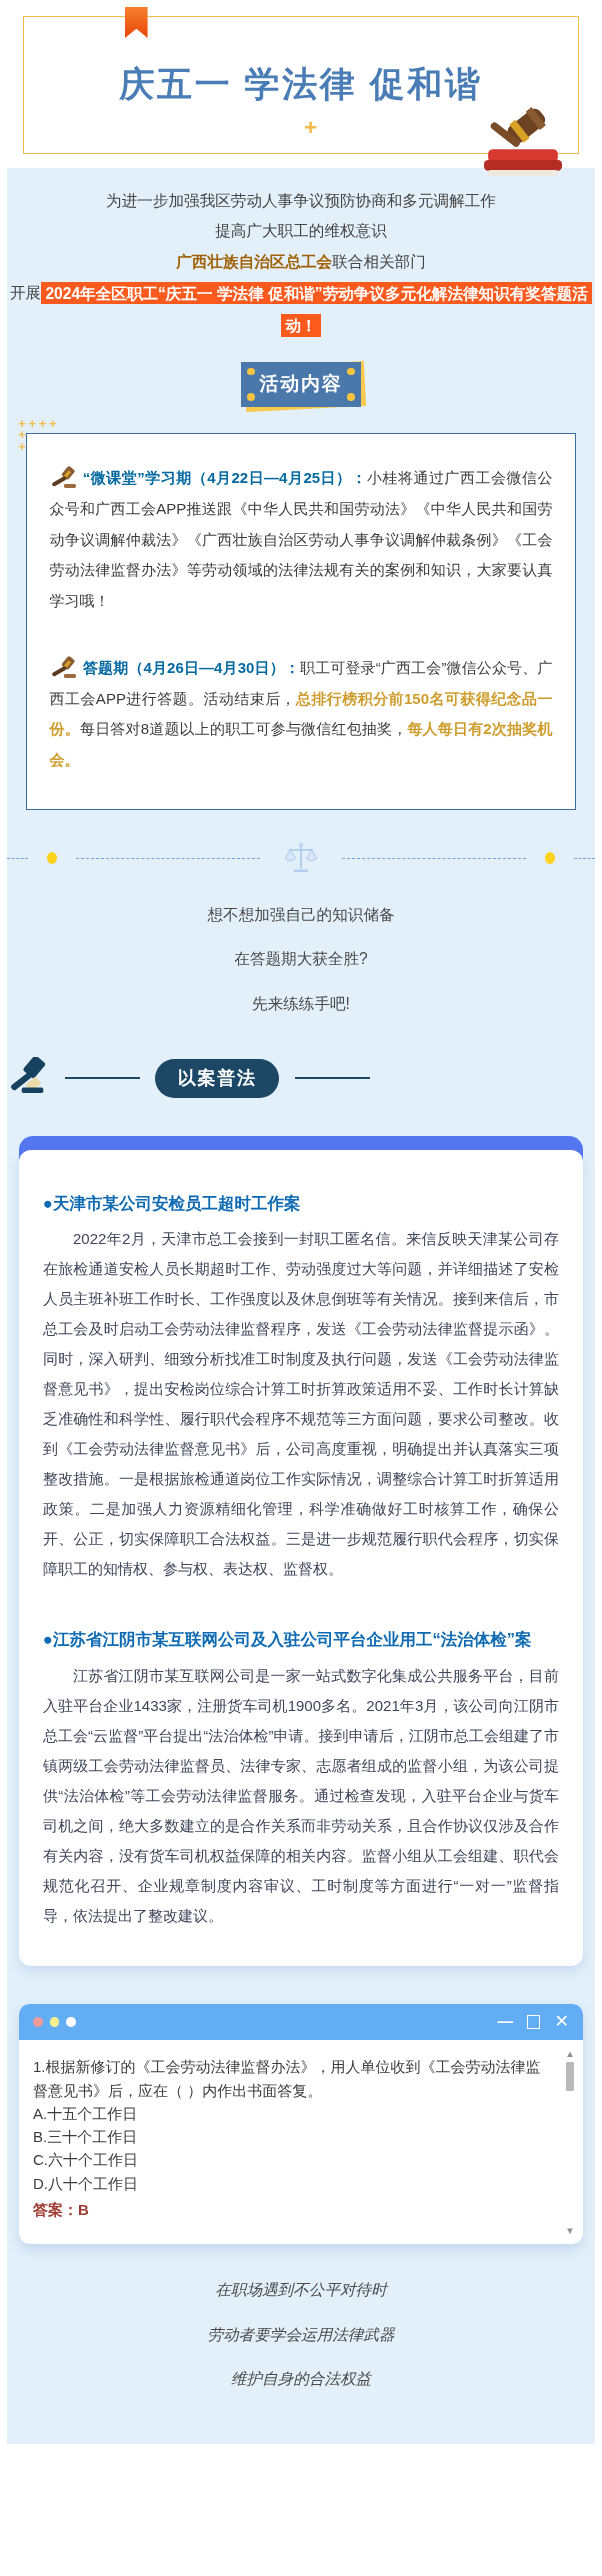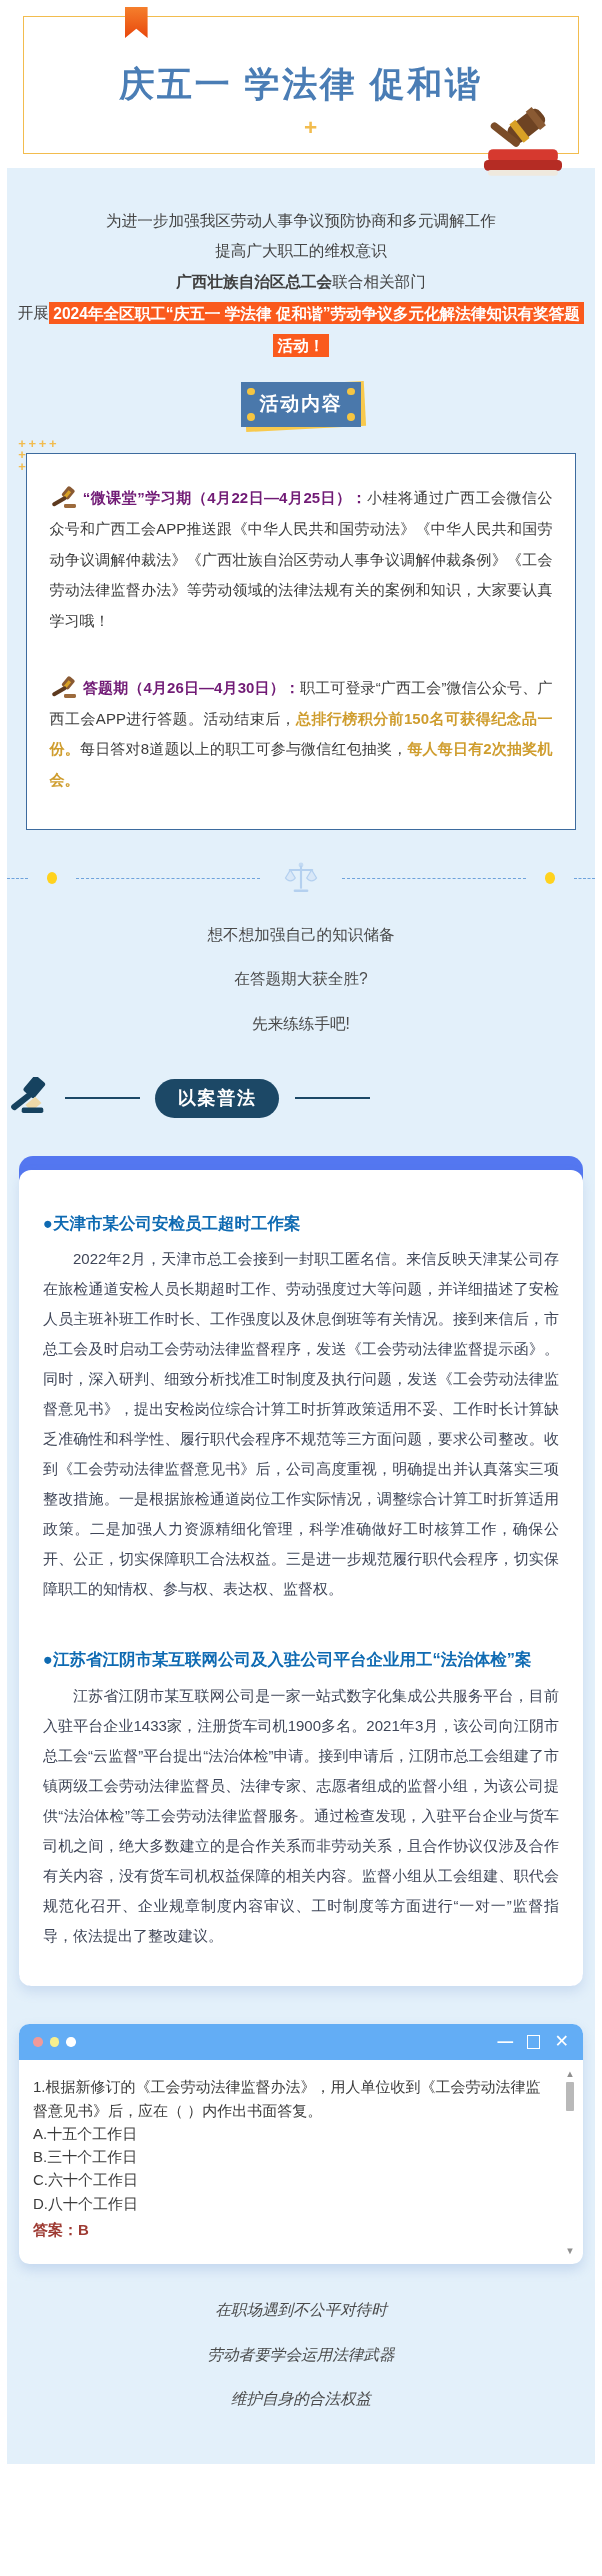--- a/index.html
+++ b/index.html
@@ -11,40 +11,40 @@
   .gold-border{position:absolute;left:15.6px;right:15.6px;top:8.7px;bottom:14px;border:1.7px solid #f2bc4e;}
   .ribbon{position:absolute;left:118px;top:0;width:22.6px;height:31px;
     background:linear-gradient(180deg,#f57f2c,#e8470c);
     clip-path:polygon(0 0,100% 0,100% 100%,50% 70%,0 100%);}
   .header-title{padding-top:54px;text-align:center;color:#4a7db5;font-size:35px;font-weight:bold;letter-spacing:2.6px;}
   .plus-decor{position:absolute;color:#f2bc4e;font-weight:bold;font-size:22.6px;}
   .plus-a{left:297px;top:108px;}
   .gavel-illu{position:absolute;right:19px;bottom:-15.6px;z-index:2;}
 
   
-  .intro{margin-top:38px;text-align:center;font-size:15.6px;color:#454545;line-height:1.95;padding:0 8px;}
-  .intro .brand{color:#404040;font-weight:bold;}
+  .intro{margin-top:18px;text-align:center;font-size:15.6px;color:#454545;line-height:1.95;padding:0 0;}
+  .intro .brand{color:#a16207;font-weight:bold;}
   .hl{background:#fa5a1d;color:#ffffff;font-weight:bold;padding:2.6px 4.3px;line-height:2.1;
       -webkit-box-decoration-break:clone;box-decoration-break:clone;}
 
   
   .sign-wrap{display:flex;justify-content:center;margin-top:19px;}
   .sign{position:relative;width:120px;height:45px;}
   .sign-back{position:absolute;left:3.5px;top:2.6px;width:100%;height:100%;background:#f8c94d;transform:rotate(-3deg);}
   .sign-front{position:absolute;inset:0;background:#4a78ab;color:#fff;display:flex;align-items:center;justify-content:center;
     font-size:19px;font-weight:bold;letter-spacing:1.7px;}
   .sign-dot{position:absolute;width:7.8px;height:7.8px;border-radius:50%;background:#f5c542;}
   .sd1{left:6px;top:6px;} .sd2{right:6px;top:6px;} .sd3{left:6px;bottom:6px;} .sd4{right:6px;bottom:6px;}
 
   
   .activity-card{position:relative;margin:26px 19px 0;background:#ffffff;border:1.7px solid #3d6b9e;padding:29.5px 22.6px 33px;}
   .plus-cluster{position:absolute;left:-8.7px;top:-15.6px;color:#f2bc4e;font-weight:bold;font-size:13px;line-height:11.3px;letter-spacing:2.6px;}
   .para{font-size:15px;line-height:2.05;color:#3c3c3c;text-align:justify;word-break:break-all;}
   .para + .para{margin-top:36px;}
-  .para .head{color:#701a75;font-weight:bold;}
+  .para .head{color:#0369a1;font-weight:bold;}
   .para .gold{color:#cf9d2e;font-weight:bold;}
   .gavel-sm{vertical-align:-5.2px;margin-right:5.2px;}
 
   
   .divider{display:flex;align-items:center;margin:29.5px 0 0;height:38px;}
   .dash{border-top:1.7px dashed #6fa3dc;height:0;}
   .dash.short{width:21px;} .dash.long{flex:1;}
   .dot{width:10.4px;height:12px;border-radius:50%;background:#ffd21e;margin:0 19px;flex:none;}
   .divider svg{margin:0 22.6px;flex:none;}
 

